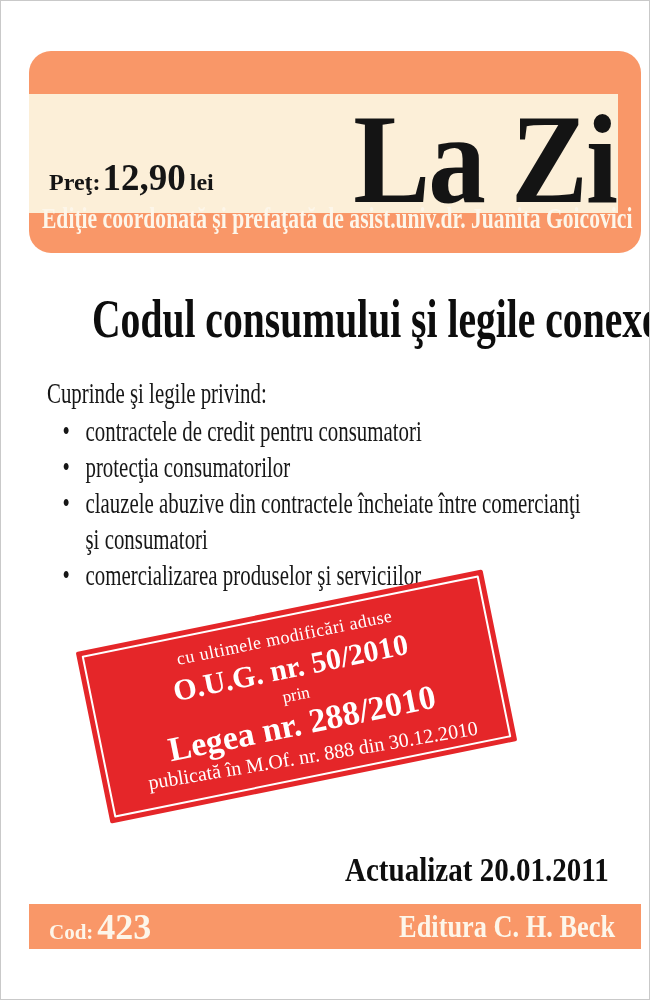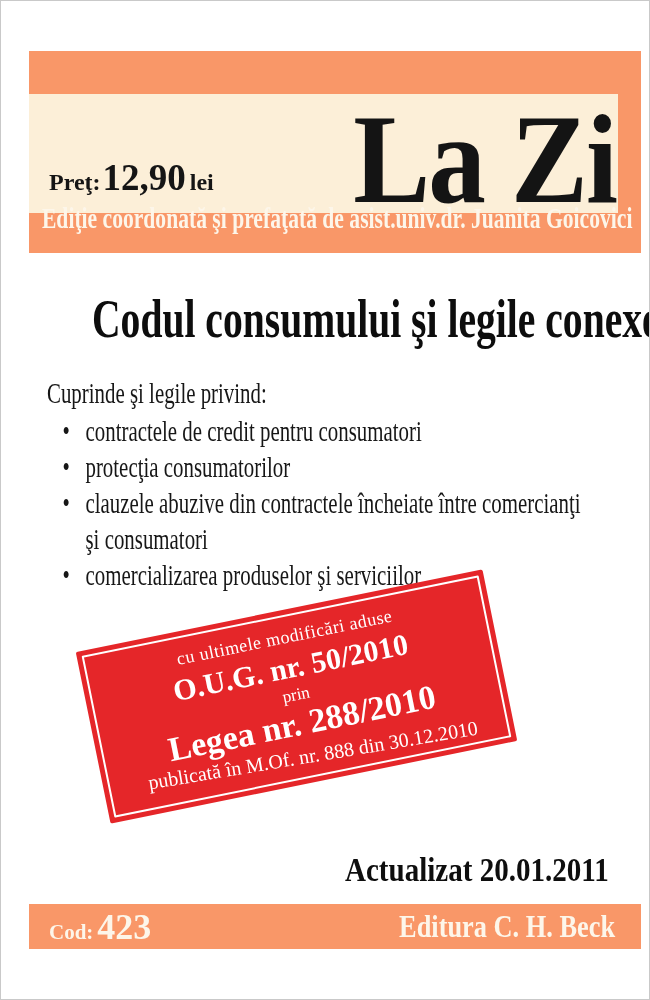--- a/index.html
+++ b/index.html
@@ -10,20 +10,21 @@
     border:1px solid #c9c9c9;
     box-sizing:border-box;
     overflow:hidden;
     font-family:"Liberation Serif","DejaVu Serif",serif;
     color:#111;
   }
   
   .masthead{
     position:absolute;left:28px;top:50px;width:612px;height:202px;
     background:#F99768;
+    border-radius:22px;
   }
   .masthead-panel{
     position:absolute;left:0;top:43px;width:589px;height:119px;
     background:#FCEFD8;
   }
   .price{
     position:absolute;left:20px;bottom:14px;white-space:nowrap;
     font-weight:bold;color:#151515;
   }
   .price-label{font-size:24px;}

